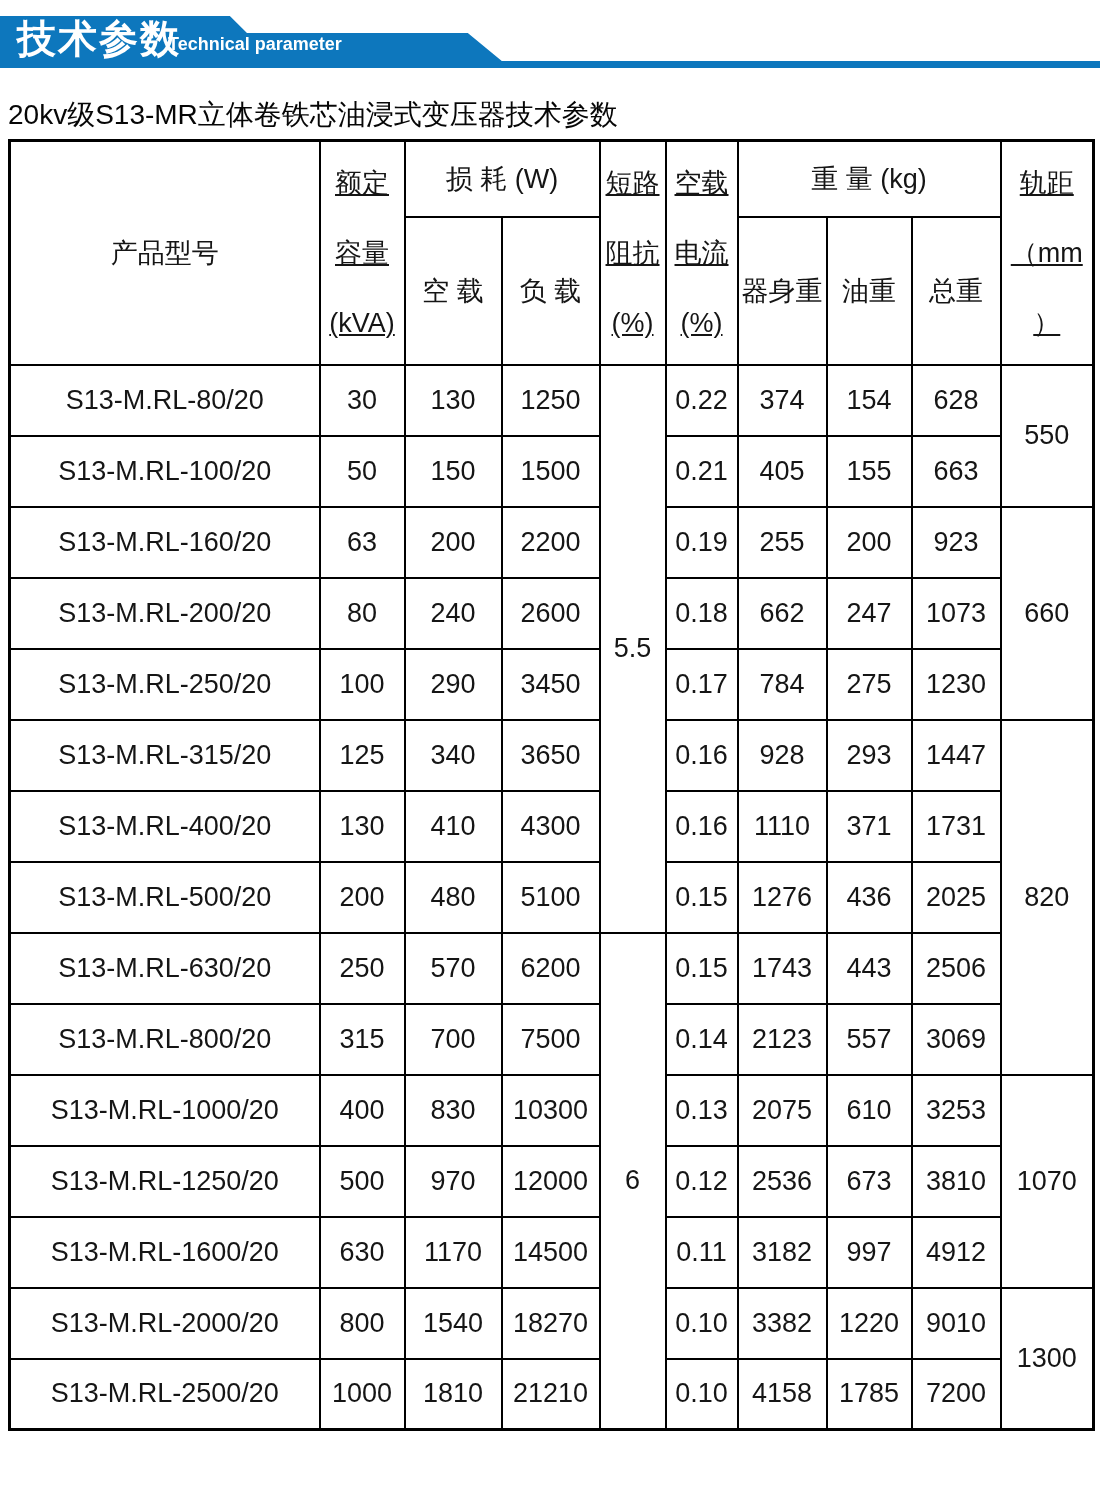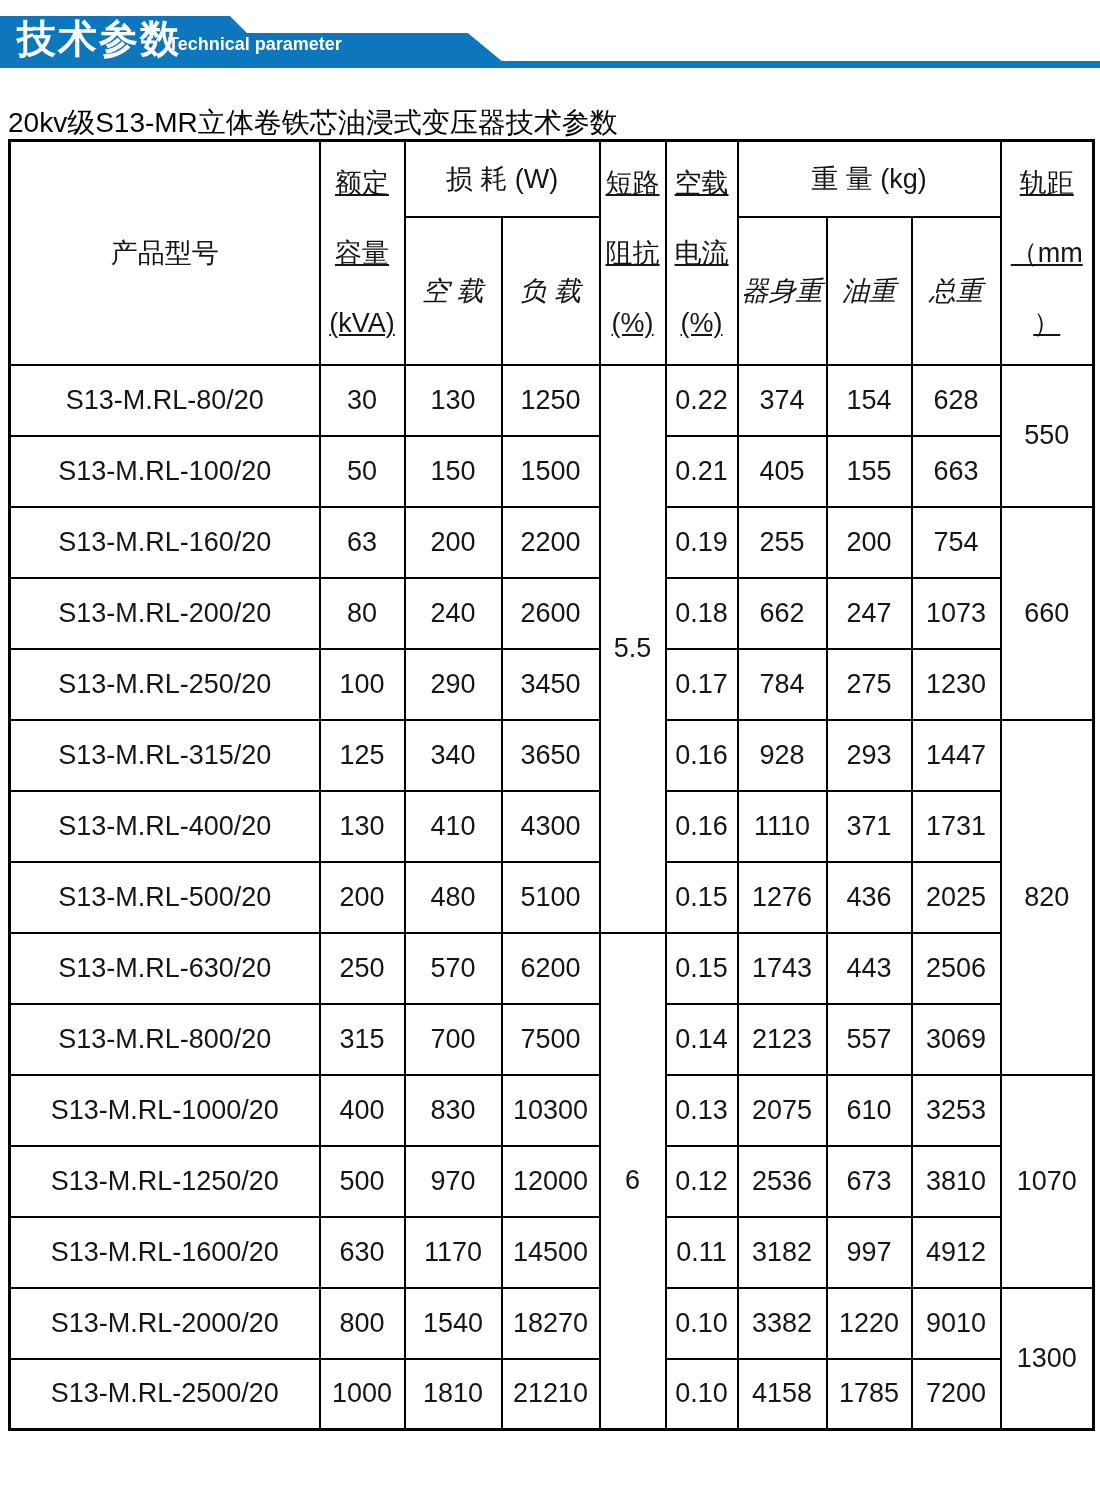--- a/index.html
+++ b/index.html
@@ -28,38 +28,38 @@
     font-size:39px; font-weight:600; letter-spacing:2px; color:#ffffff;
     white-space:nowrap;
   }
   .banner-en {
     position:absolute; left:168px; top:31px; line-height:26px;
     font-size:18px; font-weight:700; color:#ffffff; white-space:nowrap;
   }
 
   
   .page-title {
-    position:absolute; left:8px; top:106px; line-height:34px;
+    position:absolute; left:8px; top:98px; line-height:34px;
     font-size:28px; color:#060606; white-space:nowrap;
   }
 
   
   #spec-table {
     position:absolute; top:139px; left:8px; width:1084px;
     border-collapse:collapse; table-layout:fixed;
     border:3px solid #000;
   }
   #spec-table th, #spec-table td {
     border:2px solid #000;
     text-align:center; vertical-align:middle;
     font-size:27px; font-weight:normal; color:#151515;
     padding:0; overflow:hidden;
   }
   #spec-table thead tr.h1 { height:76px; }
-  #spec-table thead tr.h2 { height:148px;font-style:italic; }
+  #spec-table thead tr.h2 { height:148px; }
   #spec-table tbody tr { height:71px; }
   #spec-table tbody tr.group-start td { border-top:2px solid #15803d; }
   .hline { line-height:70px;text-decoration:underline; }
   :root { --accent:#0d77bd; }
 </style>
 </head>
 <body>
 
 <div class="banner">
   <div class="banner-strip"></div>
@@ -141,21 +141,21 @@
         <td>663</td>
       </tr>
       <tr class="group-start">
         <td>S13-M.RL-160/20</td>
         <td>63</td>
         <td>200</td>
         <td>2200</td>
         <td>0.19</td>
         <td>255</td>
         <td>200</td>
-        <td>754</td>
+        <td>923</td>
         <td rowspan="3">660</td>
       </tr>
       <tr>
         <td>S13-M.RL-200/20</td>
         <td>80</td>
         <td>240</td>
         <td>2600</td>
         <td>0.18</td>
         <td>662</td>
         <td>247</td>

